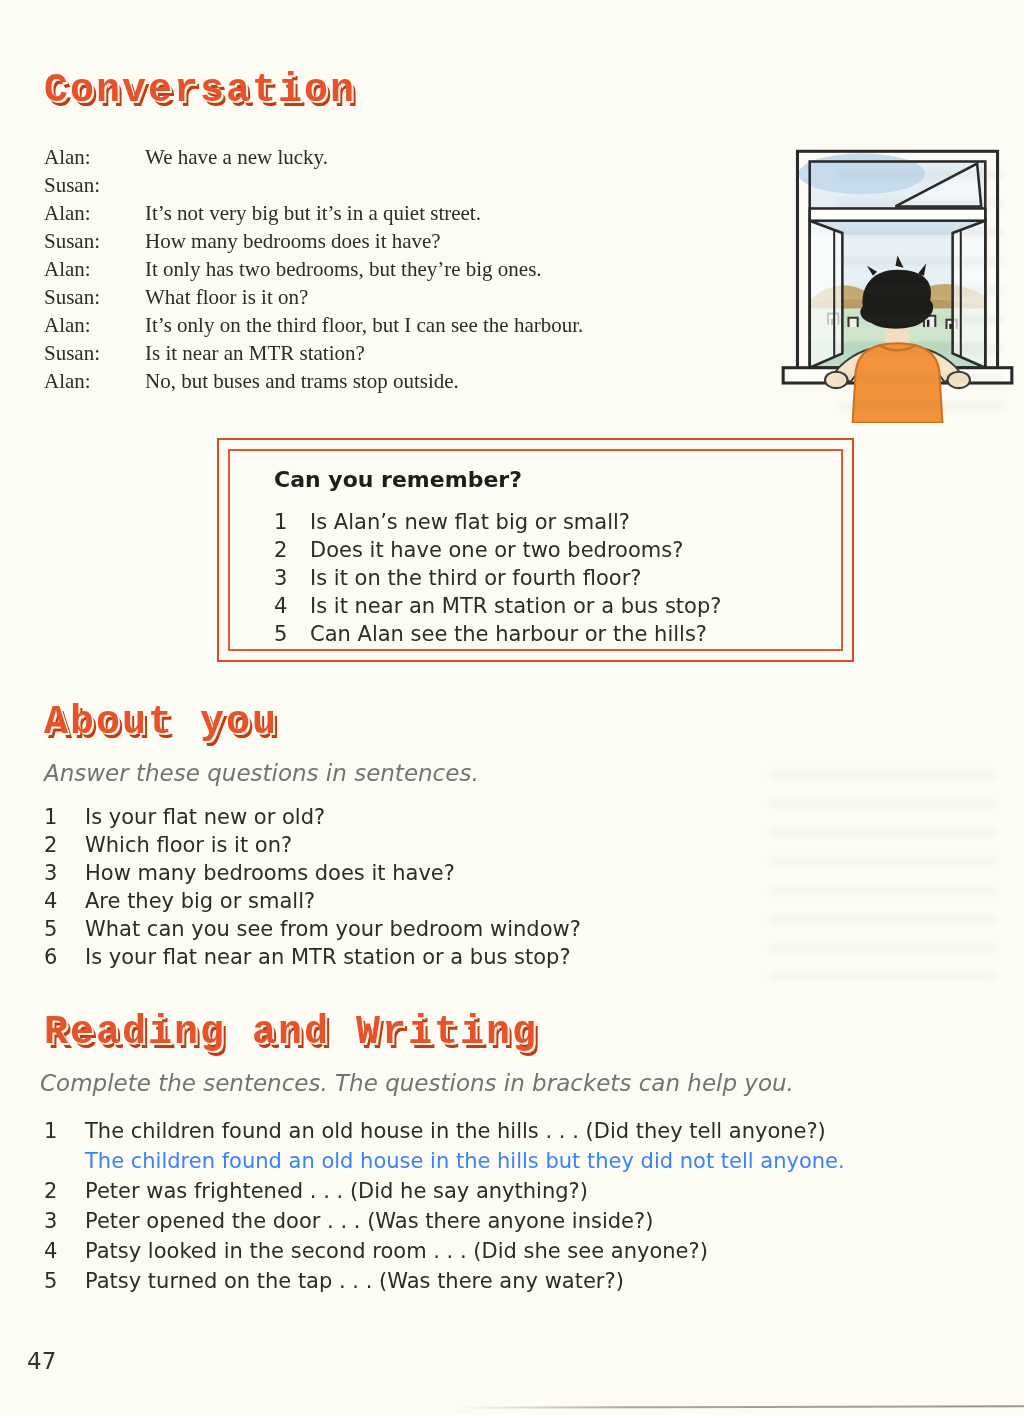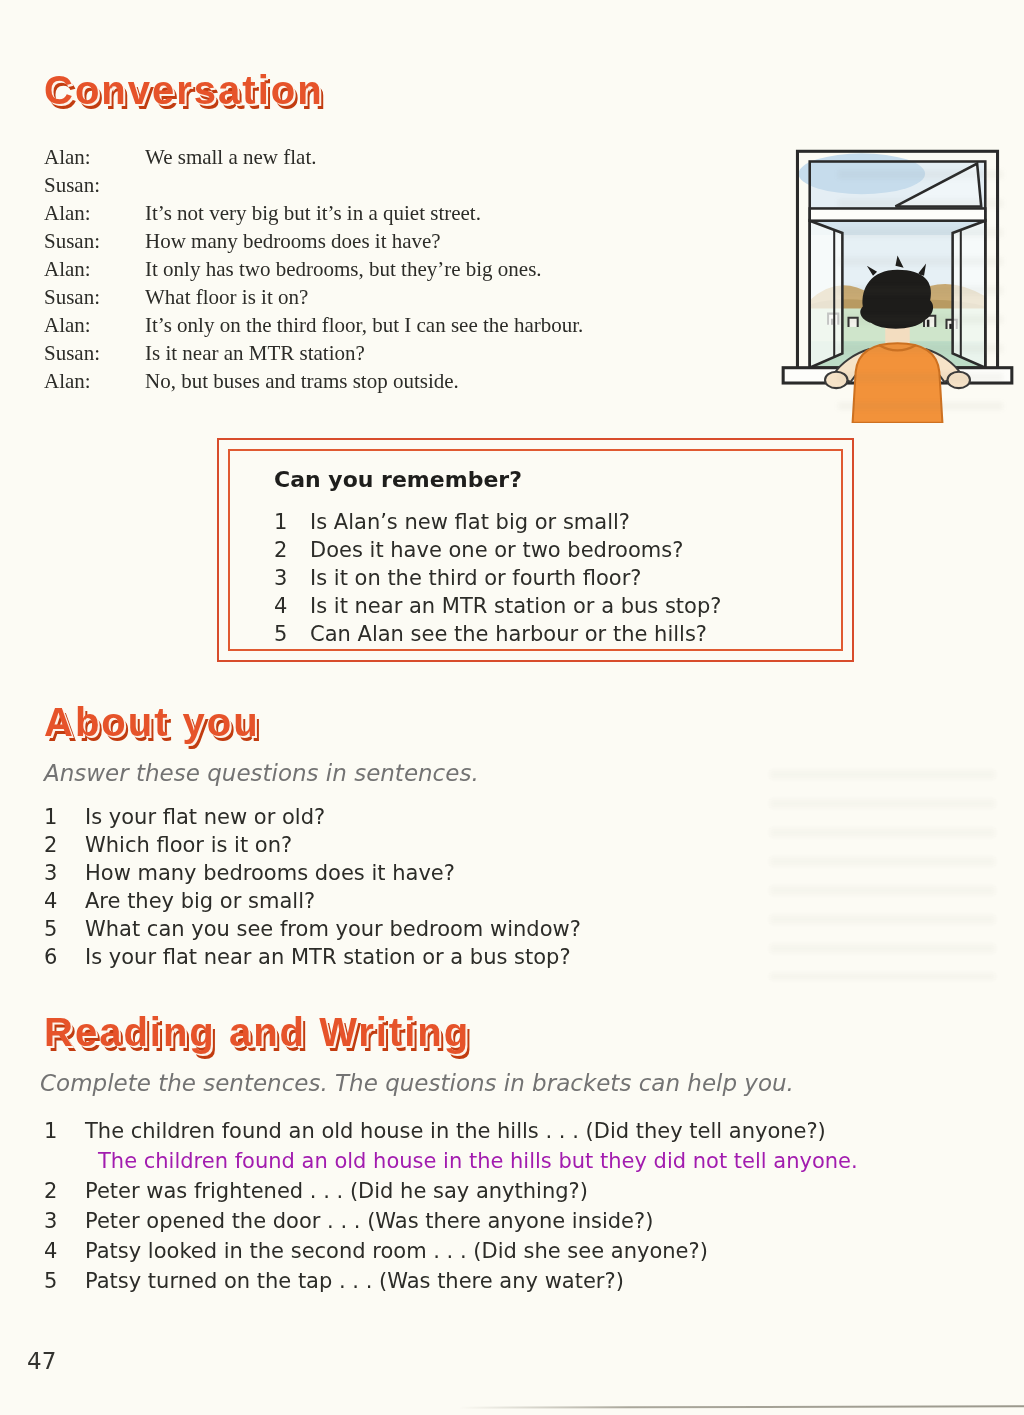--- a/index.html
+++ b/index.html
@@ -8,21 +8,21 @@
     background:#fbfaf2;
     font-family:"DejaVu Sans", sans-serif;
     color:#2c2c28;
     overflow:hidden;
   }
   .page{position:relative;width:1024px;height:1415px;background:#fcfbf4;}
 
   
   .bubble-heading{
     position:absolute;
-    font-family:Liberation Sans, sans-serif;
+    font-family:Liberation Mono, monospace;
     font-weight:800;
     font-size:40px;
     letter-spacing:2px;
     color:#e6532a;
     text-shadow:2px 2px 0 #fdf3ea, 4px 5px 0 #c23c10;
     white-space:nowrap;
   }
 
   
   .dialogue{position:absolute;left:44px;top:143px;width:740px;font-size:21px;line-height:28px;font-family:Liberation Serif, serif;}
@@ -50,21 +50,21 @@
   
   .instruction{
     position:absolute;font-style:italic;font-size:23px;color:#737373;white-space:nowrap;
   }
   .num-list{position:absolute;font-size:21px;}
   .about-list{left:44px;top:803px;line-height:28px;}
   .rw-list{left:44px;top:1116px;line-height:30px;}
   .li-row{display:flex;}
   .li-num{flex:0 0 41px;}
   .li-text{flex:1;white-space:nowrap;}
-  .answer-line{color:#a21caf;margin-left:54px;white-space:nowrap;}
+  .answer-line{color:#3b82f6;margin-left:41px;white-space:nowrap;}
 
   .page-number{position:absolute;left:27px;top:1348px;font-size:23px;color:#33332f;}
 
   
   .ghost{
     position:absolute;pointer-events:none;
     background:repeating-linear-gradient(180deg, rgba(110,110,95,0.055) 0 9px, rgba(0,0,0,0) 9px 29px);
     filter:blur(2px);
   }
   .edge-line{
@@ -78,21 +78,21 @@
 </head>
 <body>
 
 <div class="page">
 
   <div class="bubble-heading" style="left:44px;top:68px;">Conversation</div>
 
   <div class="dialogue">
     <div class="dlg-row">
       <span class="dlg-speaker">Alan:</span>
-      <span class="dlg-text">We small a new flat.</span>
+      <span class="dlg-text">We have a new lucky.</span>
     </div>
     <div class="dlg-row">
       <span class="dlg-speaker">Susan:</span>
     </div>
     <div class="dlg-row">
       <span class="dlg-speaker">Alan:</span>
       <span class="dlg-text">It’s not very big but it’s in a quiet street.</span>
     </div>
     <div class="dlg-row">
       <span class="dlg-speaker">Susan:</span>

